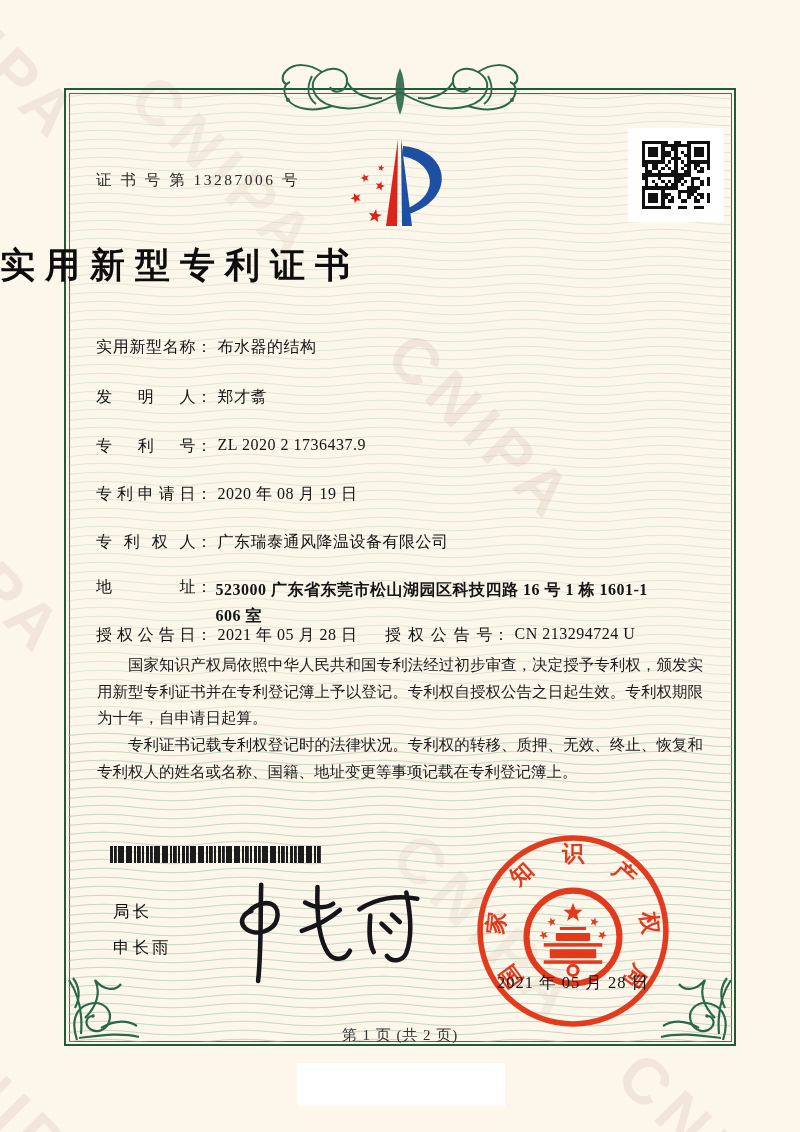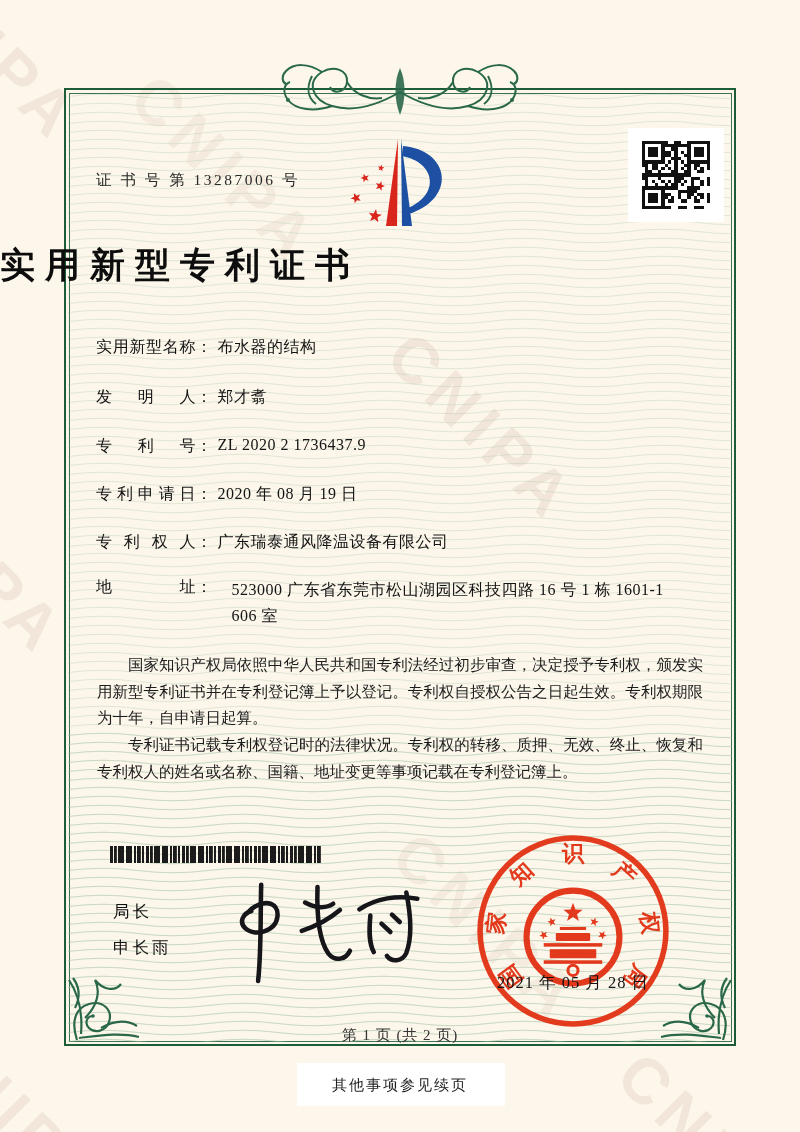--- a/index.html
+++ b/index.html
@@ -19,21 +19,21 @@
   .cert-no{position:absolute;left:96px;top:133px;font-size:15.5px;letter-spacing:2.5px;color:#2a2a2a;margin-top:37px;}
   .qr-box{position:absolute;left:628px;top:128px;width:96px;height:94px;background:#fff;}
   .doc-title{position:absolute;left:0;right:0;top:242px;text-align:left;font-size:35px;
              font-weight:bold;letter-spacing:10px;color:#0d0d0d;}
   
   .frow{position:absolute;left:96px;font-size:16px;letter-spacing:0.5px;color:#141414;}
   .flabel{display:inline-block;width:100px;text-align:justify;text-align-last:justify;vertical-align:top;}
   .flabel.wide{width:108px;}
   .fcolon{vertical-align:top;}
   .fvalue{margin-left:5px;vertical-align:top;}
-  .fvalue-block{display:inline-block;margin-left:19px;width:486px;line-height:1.62;vertical-align:top;}
+  .fvalue-block{display:inline-block;margin-left:3px;width:486px;line-height:1.62;vertical-align:top;font-weight:bold;}
   .pubno-group{position:absolute;left:289px;top:0;white-space:nowrap;}
   
   .body-text{position:absolute;left:97px;top:652px;width:606px;font-size:15.5px;line-height:1.72;
              text-align:justify;color:#1c1c1c;}
   .body-text p{margin:0;text-indent:2em;}
   
   .barcode{position:absolute;left:110px;top:846px;width:211px;height:17px;
     background:
       repeating-linear-gradient(90deg,#1b1b1b 0 2px,rgba(0,0,0,0) 2px 4px),
       repeating-linear-gradient(90deg,#1b1b1b 0 3px,rgba(0,0,0,0) 3px 9px),
@@ -314,20 +314,26 @@
   </div>
   <div class="frow" style="top:484px">
     <span class="flabel">专利申请日</span><span class="fcolon">：</span><span class="fvalue">2020 年 08 月 19 日</span>
   </div>
   <div class="frow" style="top:532px">
     <span class="flabel">专利权人</span><span class="fcolon">：</span><span class="fvalue">广东瑞泰通风降温设备有限公司</span>
   </div>
   <div class="frow" style="top:577px">
     <span class="flabel">地址</span><span class="fcolon">：</span><span class="fvalue-block"><span>523000 广东省东莞市松山湖园区科技四路 16 号 1 栋 1601-1</span><br><span>606 室</span></span>
   </div>
+  <div class="frow" style="top:625px">
+    <span class="flabel">授权公告日</span><span class="fcolon">：</span><span class="fvalue">2021 年 05 月 28 日</span>
+    <span class="pubno-group">
+      <span class="flabel wide">授权公告号</span><span class="fcolon">：</span><span class="fvalue">CN 213294724 U</span>
+    </span>
+  </div>
 
   <div class="body-text">
     <p>国家知识产权局依照中华人民共和国专利法经过初步审查，决定授予专利权，颁发实用新型专利证书并在专利登记簿上予以登记。专利权自授权公告之日起生效。专利权期限为十年，自申请日起算。</p>
     <p>专利证书记载专利权登记时的法律状况。专利权的转移、质押、无效、终止、恢复和专利权人的姓名或名称、国籍、地址变更等事项记载在专利登记簿上。</p>
   </div>
 
   <div class="barcode"></div>
 
   <div class="director-title">局长</div>
   <div class="director-name">申长雨</div>
@@ -370,15 +376,14 @@
       <rect x="-29" y="6" width="58" height="3.5"></rect>
       <rect x="-23" y="12" width="46" height="9"></rect>
       <rect x="-29" y="23" width="58" height="3.5"></rect>
       <circle cy="33" r="5" fill="none" stroke="#e23012" stroke-width="3"></circle>
     </g>
   </svg>
   <div class="seal-date">2021 年 05 月 28 日</div>
 
   <div class="page-info">第 1 页 (共 2 页)</div>
   <div class="cont-patch"></div>
-  <div class="cont-note">其他事项参见续页</div>
 
 </div>
 
 </body></html>

